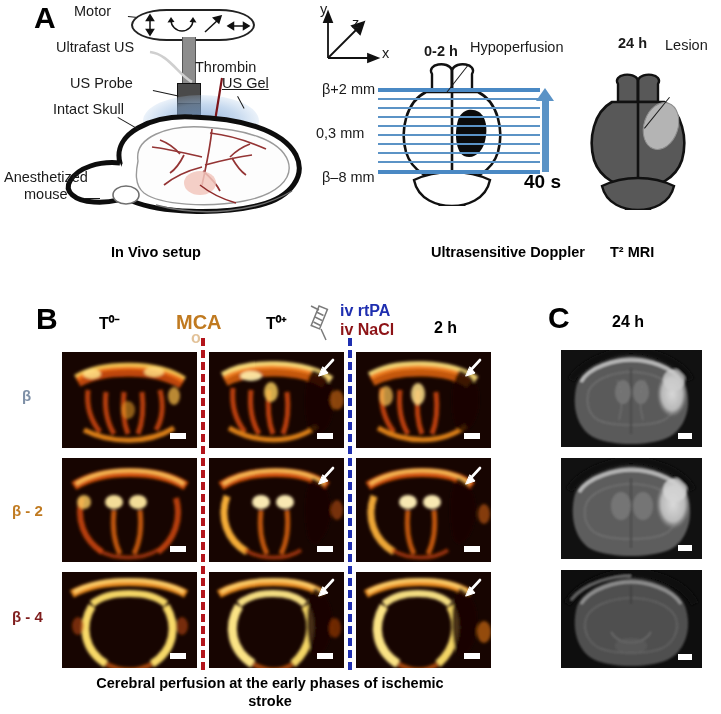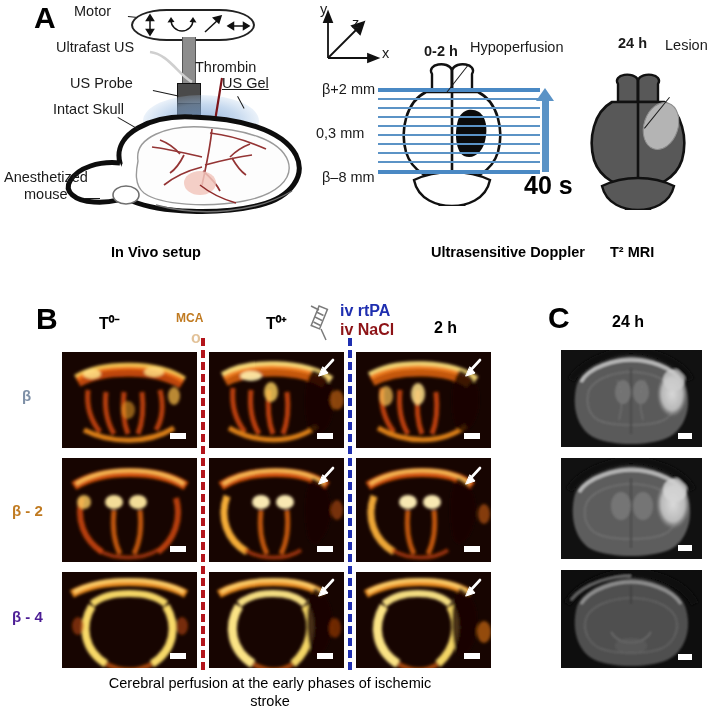--- a/index.html
+++ b/index.html
@@ -52,21 +52,21 @@
 
   .divider{position:absolute;width:0;border-left:4px dashed #b3141b;}
   .divider.blue{border-left:4px dashed #1f2fb0;}
 
   .rowlabel{position:absolute;font-size:15px;}
 
   
   #panelC{position:absolute;left:540px;top:290px;width:181px;height:424px;}
   .ccell{position:absolute;overflow:hidden;background:#0b0b0b;}
 
-  .caption{position:absolute;text-align:center;font-weight:normal;font-size:14.5px;line-height:1.25;}
+  .caption{position:absolute;text-align:center;font-weight:bold;font-size:14.5px;line-height:1.25;}
 </style>
 </head>
 <body>
 
 <div class="fig">
 
   <div id="panelA">
 
     <div class="t panel-letter" style="left:34px;top:2px;">A</div>
 
@@ -221,21 +221,21 @@
 
       <div class="dop-arrow" style="left:542px;top:100px;height:72px;"></div>
 
       <div class="t bold lbl" style="left:424px;top:44px;">0-2 h</div>
       <div class="t lbl" style="left:470px;top:40px;">Hypoperfusion</div>
       <div class="leader" style="left:468px;top:66px;width:34px;transform:rotate(128deg);"></div>
 
       <div class="t lbl" style="left:322px;top:82px;">β+2 mm</div>
       <div class="t lbl" style="left:316px;top:126px;">0,3 mm</div>
       <div class="t lbl" style="left:322px;top:170px;">β–8 mm</div>
-      <div class="t bold" style="left:524px;top:172px;font-size:25px;">40 s</div>
+      <div class="t bold" style="left:524px;top:172px;font-size:19px;">40 s</div>
 
       <div class="t cap" style="left:383px;top:245px;margin-left:48px;">Ultrasensitive Doppler</div>
     </div>
 
     <div>
       <svg style="position:absolute;left:582px;top:70px;width:116px;height:140px;">
         <path d="M36 14 C 30 4, 52 1, 56 10 L 56 32 L 36 32 Z" fill="#585858" stroke="#111" stroke-width="2.4"></path>
         <path d="M76 14 C 82 4, 60 1, 56 10 L 56 32 L 76 32 Z" fill="#585858" stroke="#111" stroke-width="2.4"></path>
         <path d="M30 32 C 12 42, 6 68, 12 90 C 18 108, 36 118, 56 118
                  C 76 118, 94 108, 100 90 C 106 68, 100 42, 82 32 Z" fill="#585858" stroke="#111" stroke-width="2.6"></path>
@@ -252,42 +252,42 @@
 
       <div class="t cap" style="left:610px;top:245px;"><span>T² MRI</span></div>
     </div>
   </div>
 
   <div id="panelB">
 
     <div class="t panel-letter" style="left:36px;top:13px;">B</div>
 
     <div class="t bold" style="left:99px;top:26px;font-size:16px;">T⁰⁻</div>
-    <div class="t bold" style="left:176px;top:22px;font-size:12px;color:#c07a20;">MCA</div>
+    <div class="t bold" style="left:176px;top:22px;font-size:20px;color:#c07a20;">MCA</div>
     <div class="t bold" style="left:191px;top:40px;font-size:16px;color:#c07a20;opacity:.45;">o</div>
     <div class="t bold" style="left:266px;top:26px;font-size:16px;">T⁰⁺</div>
     <div class="t bold" style="left:434px;top:30px;font-size:16px;">2 h</div>
 
     <svg style="position:absolute;left:307px;top:12px;width:26px;height:40px;">
       <g stroke="#7a7a7a" stroke-width="1.5" fill="#fff">
         <rect x="8" y="5" width="9" height="21" transform="rotate(22 12.5 15)"></rect>
         <line x1="4" y1="4" x2="12" y2="8"></line>
         <line x1="14" y1="27" x2="19" y2="38"></line>
         <line x1="9.5" y1="10" x2="16.5" y2="13.5"></line>
         <line x1="8" y1="15" x2="15" y2="18.5"></line>
         <line x1="6.5" y1="20" x2="13.5" y2="23.5"></line>
       </g>
     </svg>
 
     <div class="t bold" style="left:340px;top:13px;font-size:16px;color:#1f2fb0;">iv rtPA</div>
     <div class="t bold" style="left:340px;top:32px;font-size:16px;color:#8d1316;">iv NaCl</div>
 
     <div class="rowlabel bold" style="left:22px;top:97px;color:#7d8fa6;">β</div>
     <div class="rowlabel bold" style="left:12px;top:212px;color:#c07a20;">β - 2</div>
-    <div class="rowlabel bold" style="left:12px;top:318px;color:#4c1d95;">β - 4</div>
+    <div class="rowlabel bold" style="left:12px;top:318px;color:#7f1d1d;">β - 4</div>
 
     <div class="bcell" style="left:62px;top:62px;width:135px;height:96px;">
       <svg class="dop-img" viewBox="0 0 135 96" preserveAspectRatio="none">
         <defs>
           <radialGradient id="hot1">
               <stop offset="0%" stop-color="#ffe9a0"></stop>
               <stop offset="45%" stop-color="#e8660a"></stop>
               <stop offset="100%" stop-color="#230600" stop-opacity="0"></stop>
             </radialGradient>
           <filter id="bl1">

